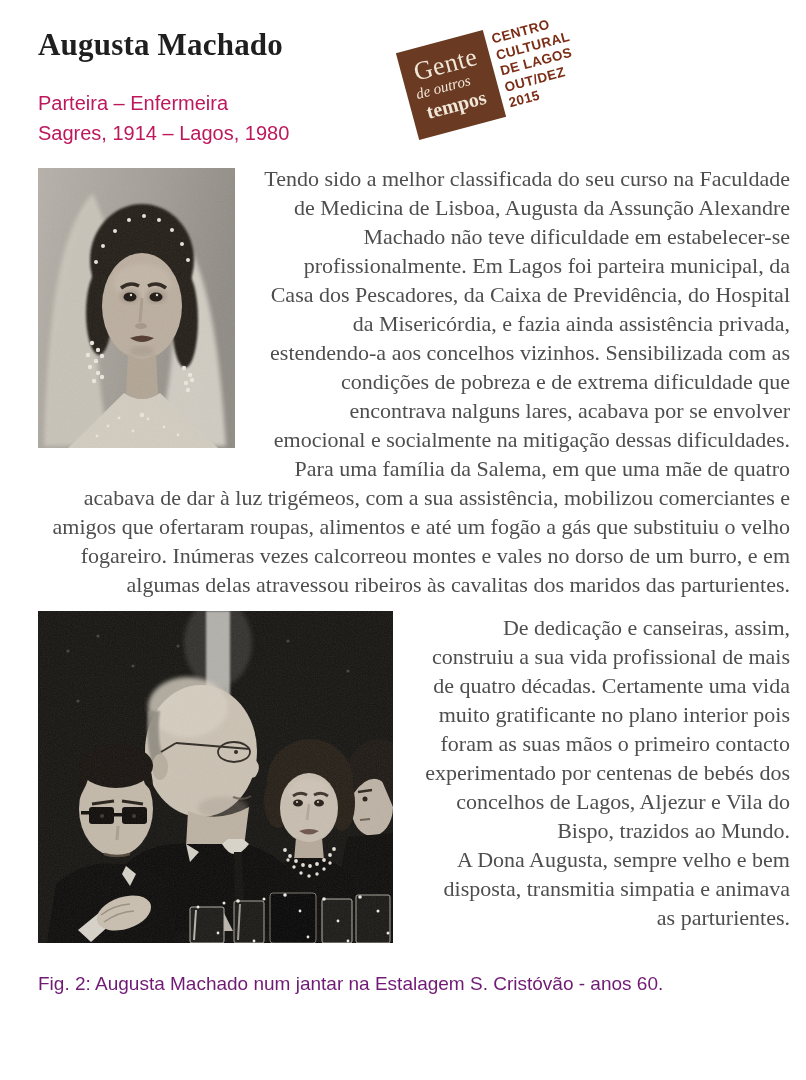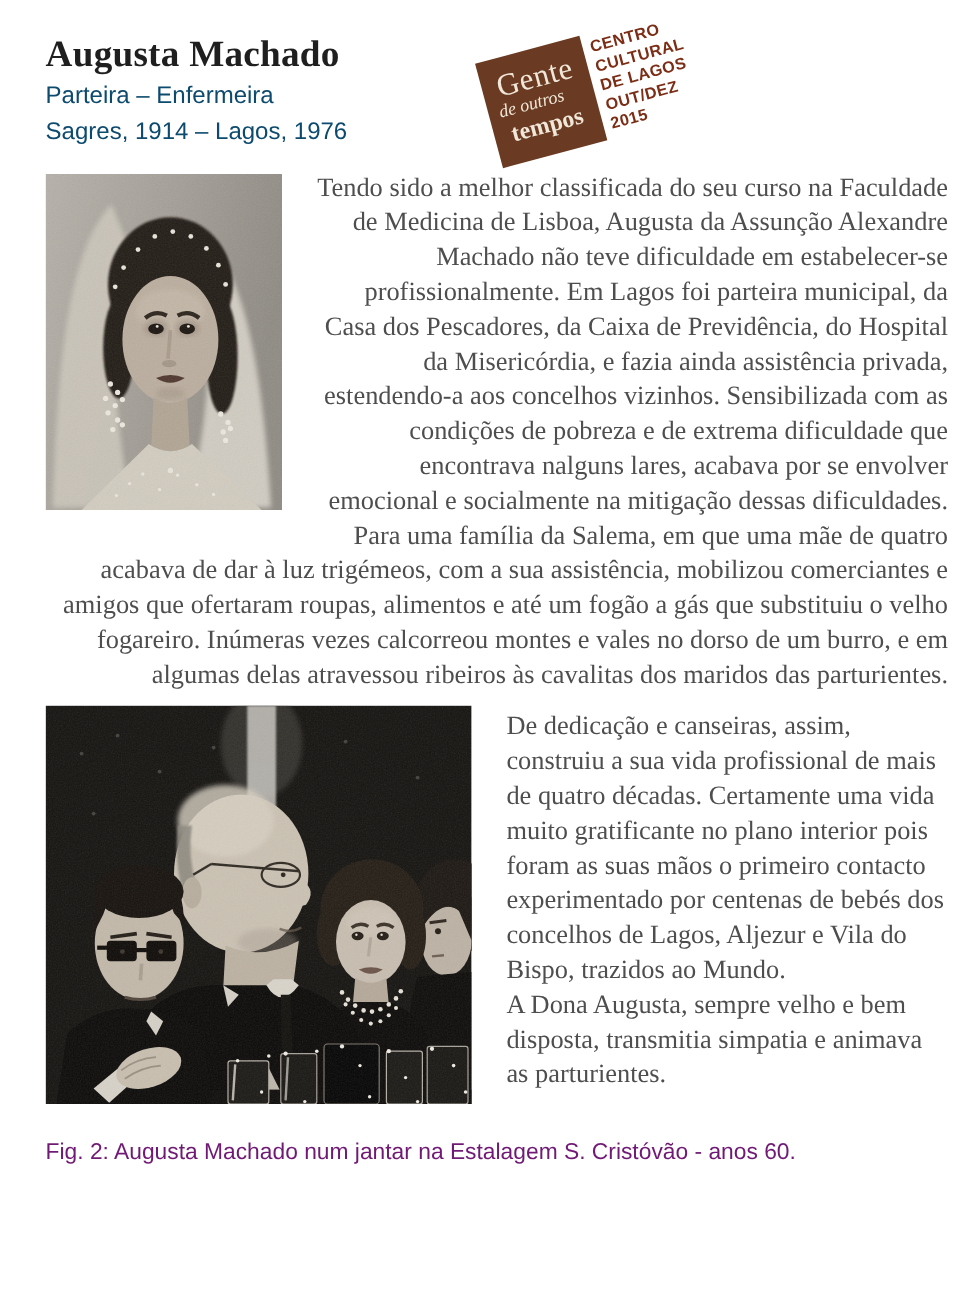--- a/index.html
+++ b/index.html
@@ -2,22 +2,22 @@
 <html><head>
 <meta charset="utf-8">
 <style>
   html,body{margin:0;padding:0;background:#ffffff;width:806px;height:1080px;overflow:hidden;}
   .page{position:relative;width:806px;height:1080px;box-sizing:border-box;
         padding:26px 16px 12px 38px;font-family:"Liberation Serif",serif;color:#4e4e4e;}
 
   
   .title{font-family:"Liberation Serif",serif;font-size:31px;font-weight:bold;
          color:#1f1f1f;margin:0;line-height:38px;letter-spacing:0.2px;}
-  .subtitle{margin-top:1px;font-family:"Liberation Sans",sans-serif;
-            font-size:20px;line-height:30px;color:#0c4a6e;}
+  .subtitle{margin-top:24px;font-family:"Liberation Sans",sans-serif;
+            font-size:20px;line-height:30px;color:#be185d;}
 
   
   .logo{position:absolute;left:398px;top:24px;width:210px;height:140px;}
   .logo-square{position:absolute;left:8px;top:16px;width:90px;height:90px;
                background:#6a3a22;transform:rotate(-15deg);color:#f1e7d8;
                box-sizing:border-box;padding-top:11px;}
   .lg1{font-family:"Liberation Serif",serif;font-size:26px;line-height:26px;
        text-align:center;letter-spacing:0.5px;}
   .lg2{font-family:"Liberation Serif",serif;font-style:italic;font-size:15px;
        line-height:17px;padding-left:9px;}
@@ -31,36 +31,36 @@
 
   
   .bio1{margin-top:16px;width:752px;}
   .photo1{float:left;width:197px;height:280px;margin:4px 26px 32px 0;}
   .bio1 p{margin:0;font-size:22px;line-height:29px;text-align:right;}
 
   
   .bio2{margin-top:12px;display:flex;}
   .photo2{width:355px;height:332px;flex:none;}
   .col2{margin-left:29px;margin-top:2px;width:372px;font-size:22px;line-height:29px;}
-  .col2 span{display:block;}
+  .col2 span{display:block;text-align:right;}
 
   .caption{margin:30px 0 0 0;font-family:"Liberation Sans",sans-serif;
            font-size:19px;color:#701a75;}
   figure{margin:0;padding:0;}
   svg{display:block;}
 </style>
 </head>
 <body>
 
 <div class="page">
 
   <h1 class="title">Augusta Machado</h1>
   <div class="subtitle">
     <div>Parteira – Enfermeira</div>
-    <div>Sagres, 1914 – Lagos, 1976</div>
+    <div>Sagres, 1914 – Lagos, 1980</div>
   </div>
 
   <div class="logo">
     <div class="logo-square">
       <div class="lg1">Gente</div>
       <div class="lg2">de outros</div>
       <div class="lg3">tempos</div>
     </div>
     <div class="logo-side">
       <span>CENTRO</span>

